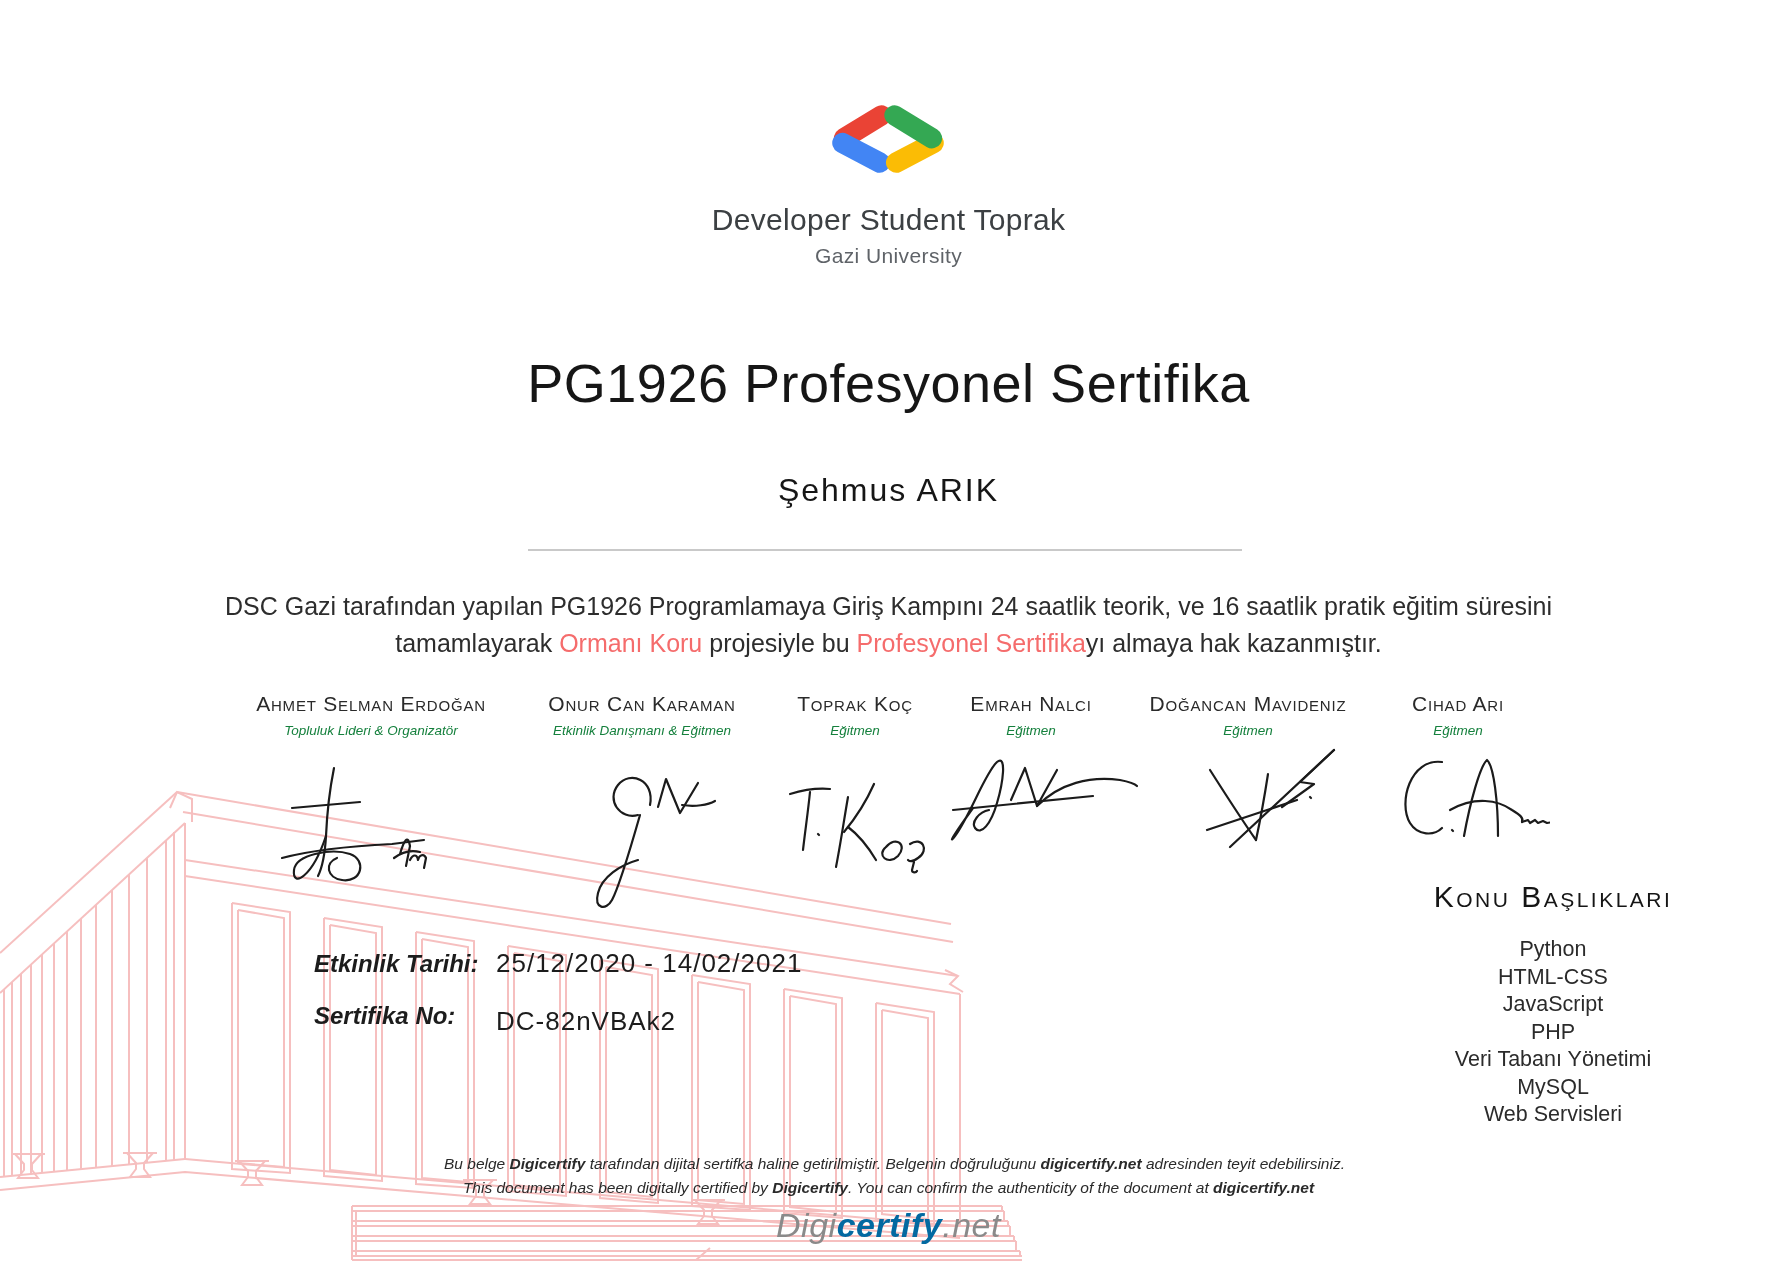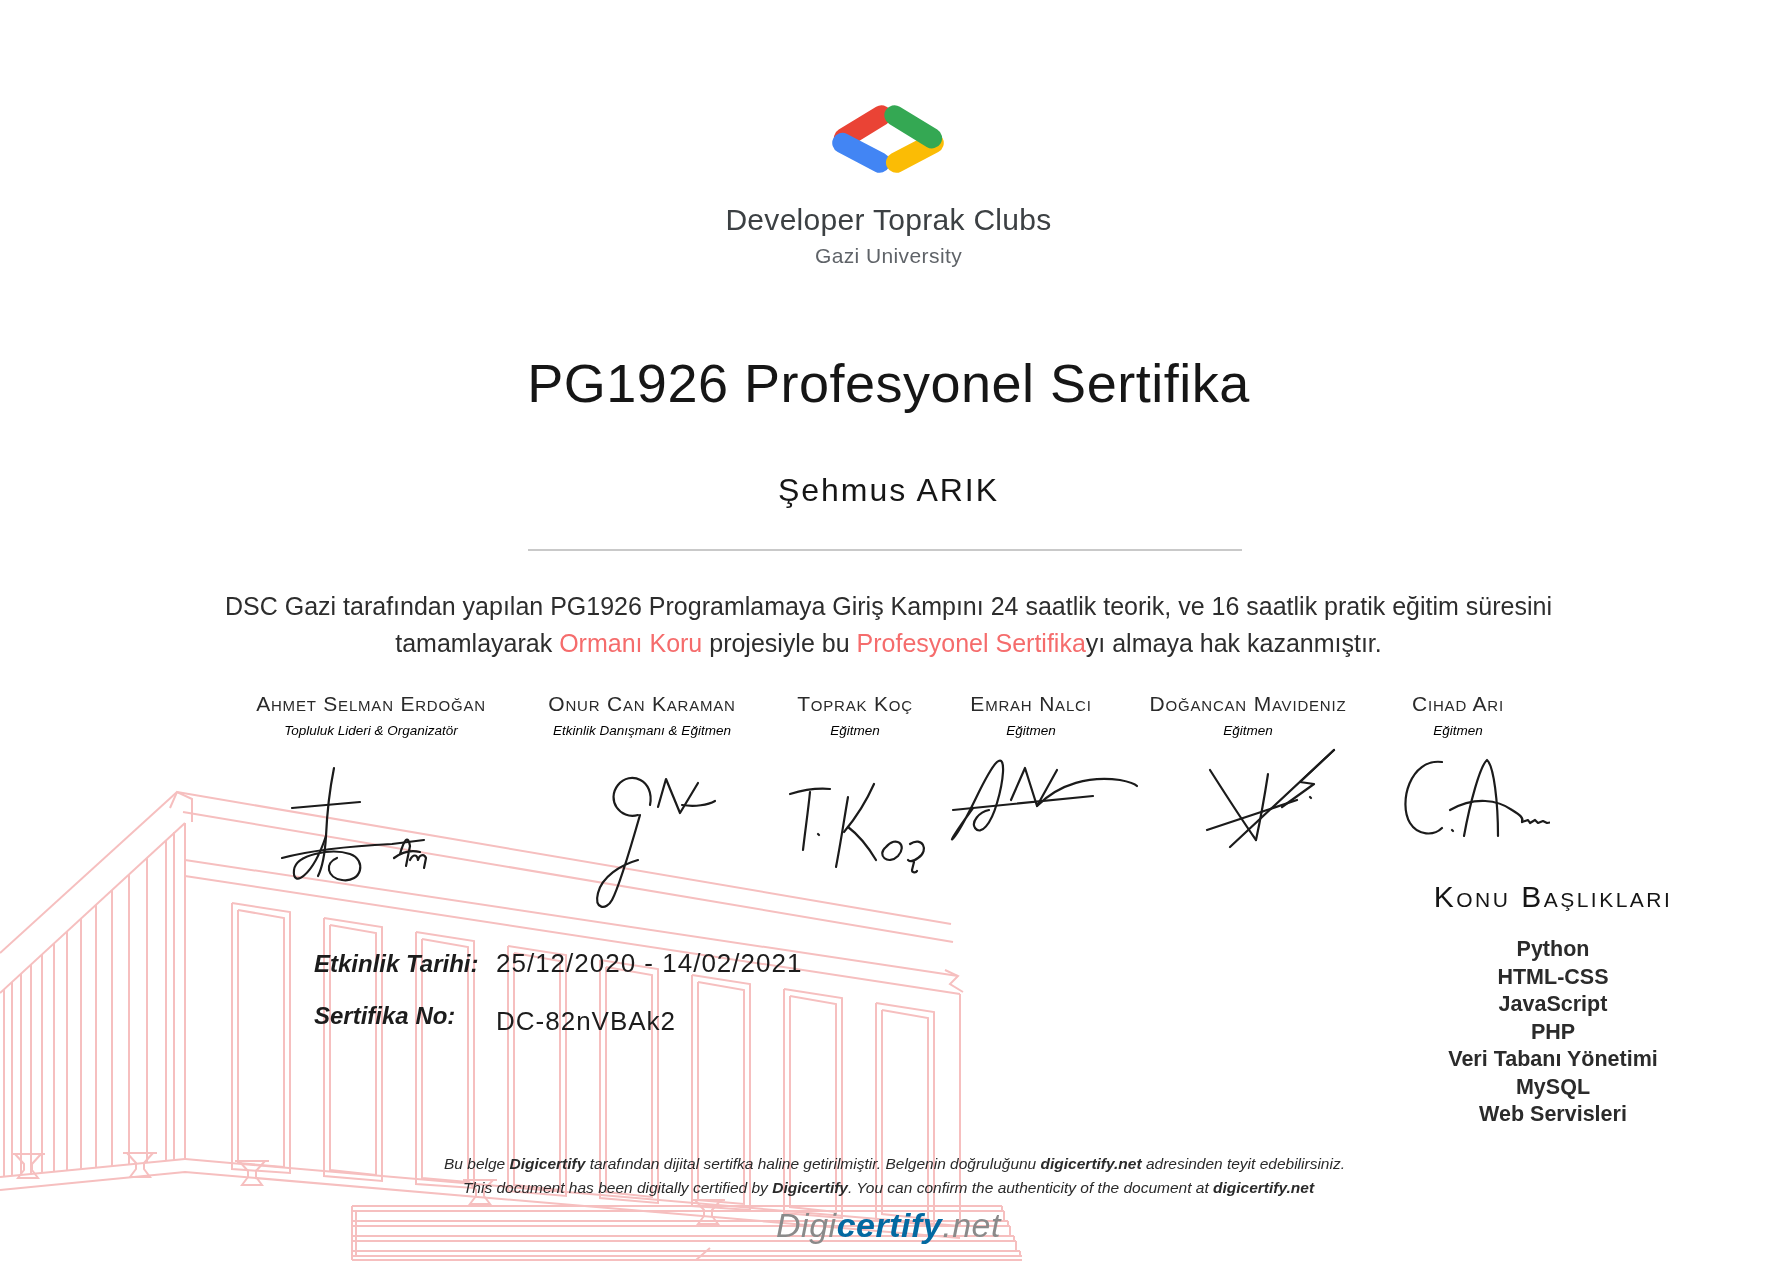--- a/index.html
+++ b/index.html
@@ -16,30 +16,30 @@
   .cert-title{top:352px; font-size:54px; color:#161616; letter-spacing:.5px;}
   .recipient{top:472px; font-size:32px; color:#161616; letter-spacing:2px;}
   .name-underline{top:549px; left:528px; width:714px; height:2px; background:#c9c9c9;}
   .body-line{font-size:25px; color:#2d2d2d; white-space:nowrap;}
   .body-line1{top:592px;}
   .body-line2{top:629px;}
   .hl{color:#f56c6c;}
   
   .signer{position:absolute; top:692px; text-align:center;}
   .signer-name{font-variant:small-caps; font-size:21px; color:#2a2a2a; letter-spacing:.8px; white-space:nowrap;}
-  .signer-title{font-size:13.5px; font-style:italic; color:#000000; margin-top:7px; white-space:nowrap;}
+  .signer-title{font-size:13.5px; font-style:italic; color:#15803d; margin-top:7px; white-space:nowrap;}
   .sig{position:absolute;}
   .sig path{fill:none; stroke:#1b1b1b; stroke-width:2.2; stroke-linecap:round; stroke-linejoin:round;}
   
   .field-label{font-size:24px; font-weight:700; font-style:italic; color:#1c1c1c; white-space:nowrap;text-align:right;}
   .field-value{font-size:26px; color:#1c1c1c; letter-spacing:1px; white-space:nowrap;}
   
   .topics{position:absolute; left:1330px; top:880px; width:446px; text-align:center;}
   .topics-heading{font-variant:small-caps; font-size:30px; color:#151515; letter-spacing:2.5px;}
-  .topics-list{margin-top:22px; font-size:21.5px; color:#2b2b2b; line-height:27.5px;font-weight:bold;}
+  .topics-list{margin-top:22px; font-size:21.5px; color:#2b2b2b; line-height:27.5px;}
   
   .footer-line{font-size:15.5px; font-style:italic; color:#2a2a2a; white-space:nowrap;}
   .footer-line b{font-weight:700;}
   .fl1{top:1155px;margin-left:12px;} .fl2{top:1179px;}
   .brand{top:1206px; font-size:34px; font-style:italic; letter-spacing:.5px;}
   .brand .b-gray{color:#8a8a8a;}
   .brand .b-dark{color:#0369a1; font-weight:700;}
   
   .building{position:absolute; left:0; top:780px; z-index:0;}
   .building path, .building line, .building polyline{fill:none; stroke:#f6bfbf; stroke-width:2;}
@@ -100,21 +100,21 @@
 
   <div class="layer">
 
     <svg class="abs logo" width="128" height="70" viewBox="0 0 156 86">
       <line x1="70" y1="14" x2="24" y2="42" stroke="#EA4335" stroke-width="25" stroke-linecap="round"></line>
       <line x1="22" y1="48" x2="68" y2="72" stroke="#4285F4" stroke-width="25" stroke-linecap="round"></line>
       <line x1="134" y1="48" x2="88" y2="72" stroke="#FBBC05" stroke-width="25" stroke-linecap="round"></line>
       <line x1="86" y1="14" x2="132" y2="42" stroke="#34A853" stroke-width="25" stroke-linecap="round"></line>
     </svg>
 
-    <div class="abs ctr org-name">Developer Toprak Clubs</div>
+    <div class="abs ctr org-name">Developer Student Toprak</div>
     <div class="abs ctr chapter">Gazi University</div>
 
     <div class="abs ctr cert-title">PG1926 Profesyonel Sertifika</div>
 
     <div class="abs ctr recipient">Şehmus ARIK</div>
     <div class="abs name-underline"></div>
 
     <div class="abs ctr body-line body-line1">DSC Gazi tarafından yapılan PG1926 Programlamaya Giriş Kampını 24 saatlik teorik, ve 16 saatlik pratik eğitim süresini</div>
     <div class="abs ctr body-line body-line2"><span>tamamlayarak </span><span class="hl">Ormanı Koru</span><span> projesiyle bu </span><span class="hl">Profesyonel Sertifika</span><span>yı almaya hak kazanmıştır.</span></div>
 

